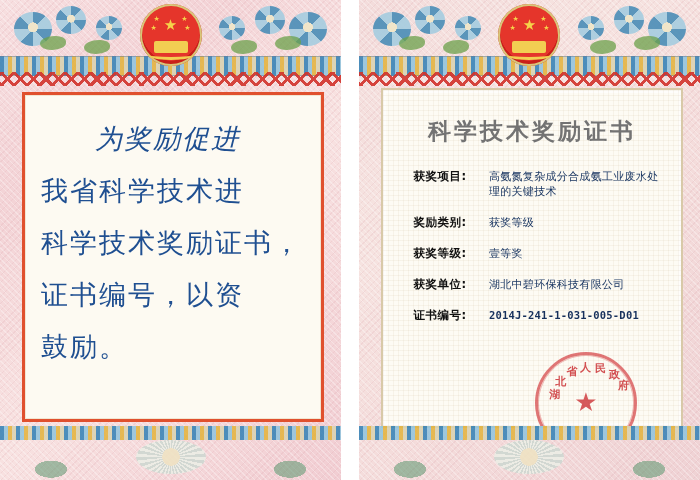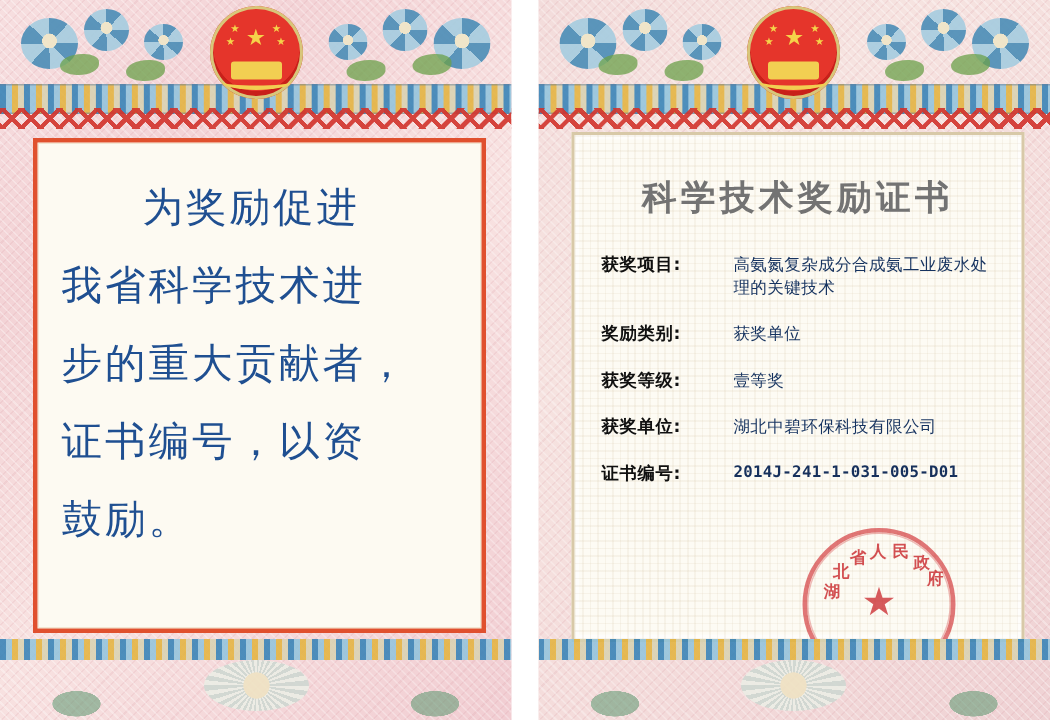--- a/index.html
+++ b/index.html
@@ -196,21 +196,21 @@
     position: absolute;
     inset: 18px 16px;
     color: #1f4f91;
     font-family: "DejaVu Serif", "Liberation Serif", serif;
     font-size: 27px;
     line-height: 52px;
     letter-spacing: 2px;
     text-align: justify;
   }
   .left-text .ln { display: block; white-space: pre; }
-  .left-text .ln.indent { padding-left: 54px; }
+  .left-text .ln.indent { padding-left: 54px; font-style: italic; }
 
   
   .right-frame {
     position: absolute;
     left: 22px;
     top: 88px;
     width: 302px;
     height: 340px;
     background: #fdfbf4;
     border: 2px solid #d8c9a8;
@@ -240,21 +240,21 @@
     margin: 22px 18px 0 18px;
   }
   .field-row {
     display: flex;
     align-items: flex-start;
     margin-bottom: 16px;
   }
   .field-label {
     width: 78px;
     flex: 0 0 78px;
-    text-align: left;
+    text-align: center;
     font-size: 11.5px;
     font-weight: 700;
     color: #101010;
     line-height: 15px;
     letter-spacing: .5px;
   }
   .field-value {
     flex: 1;
     padding-left: 10px;
     font-size: 11px;
@@ -342,21 +342,21 @@
         <div class="gate"></div>
         <div class="ears"></div>
       </div>
     </div>
     <div class="zigzag"></div>
 
     <div class="left-frame">
       <div class="left-text">
         <span class="ln indent">为奖励促进</span>
         <span class="ln">我省科学技术进</span>
-        <span class="ln">步的重大贡献者，</span>
+        <span class="ln">科学技术奖励证书，</span>
         <span class="ln">证书编号，以资</span>
         <span class="ln">鼓励。</span>
       </div>
     </div>
 
     <div class="bottom-band">
       <div class="bottom-strip"></div>
       <div class="bottom-spray" style="left:26px;"></div>
       <div class="bottom-spray" style="right:26px;"></div>
       <div class="bottom-rosette"></div>
@@ -399,21 +399,21 @@
 
       <div class="cert-title">科学技术奖励证书</div>
 
       <div class="fields">
         <div class="field-row">
           <div class="field-label">获奖项目:</div>
           <div class="field-value">高氨氮复杂成分合成氨工业废水处理的关键技术</div>
         </div>
         <div class="field-row">
           <div class="field-label">奖励类别:</div>
-          <div class="field-value">获奖单位</div>
+          <div class="field-value">获奖等级</div>
         </div>
         <div class="field-row">
           <div class="field-label">获奖等级:</div>
           <div class="field-value">壹等奖</div>
         </div>
         <div class="field-row">
           <div class="field-label">获奖单位:</div>
           <div class="field-value">湖北中碧环保科技有限公司</div>
         </div>
         <div class="field-row serial">

